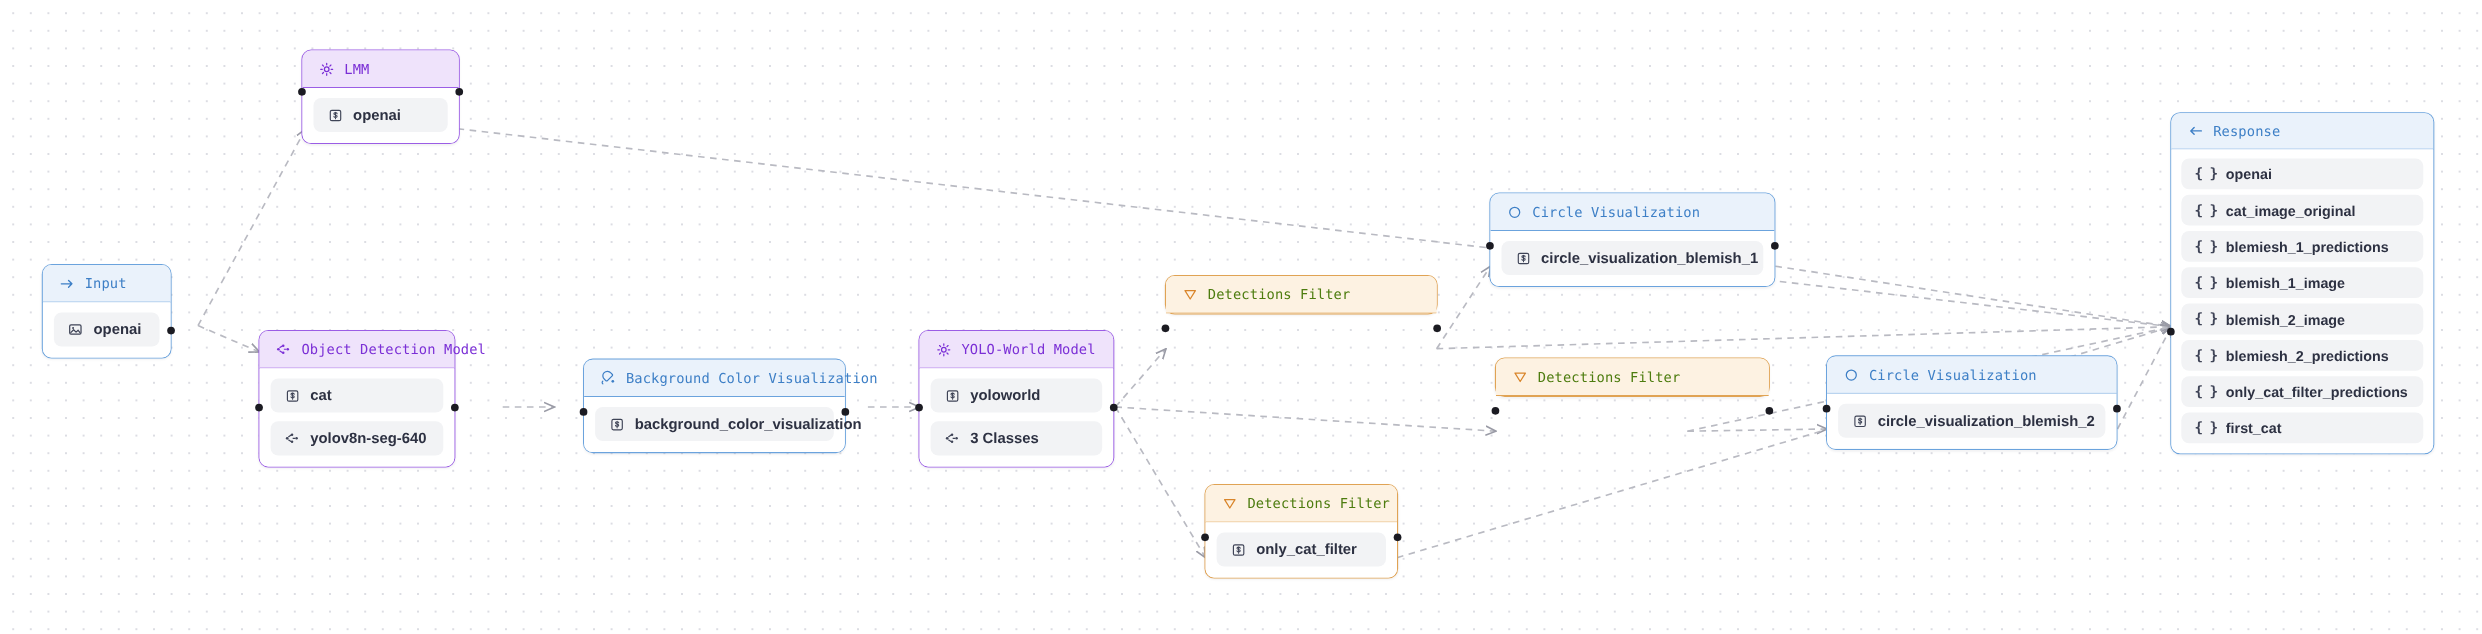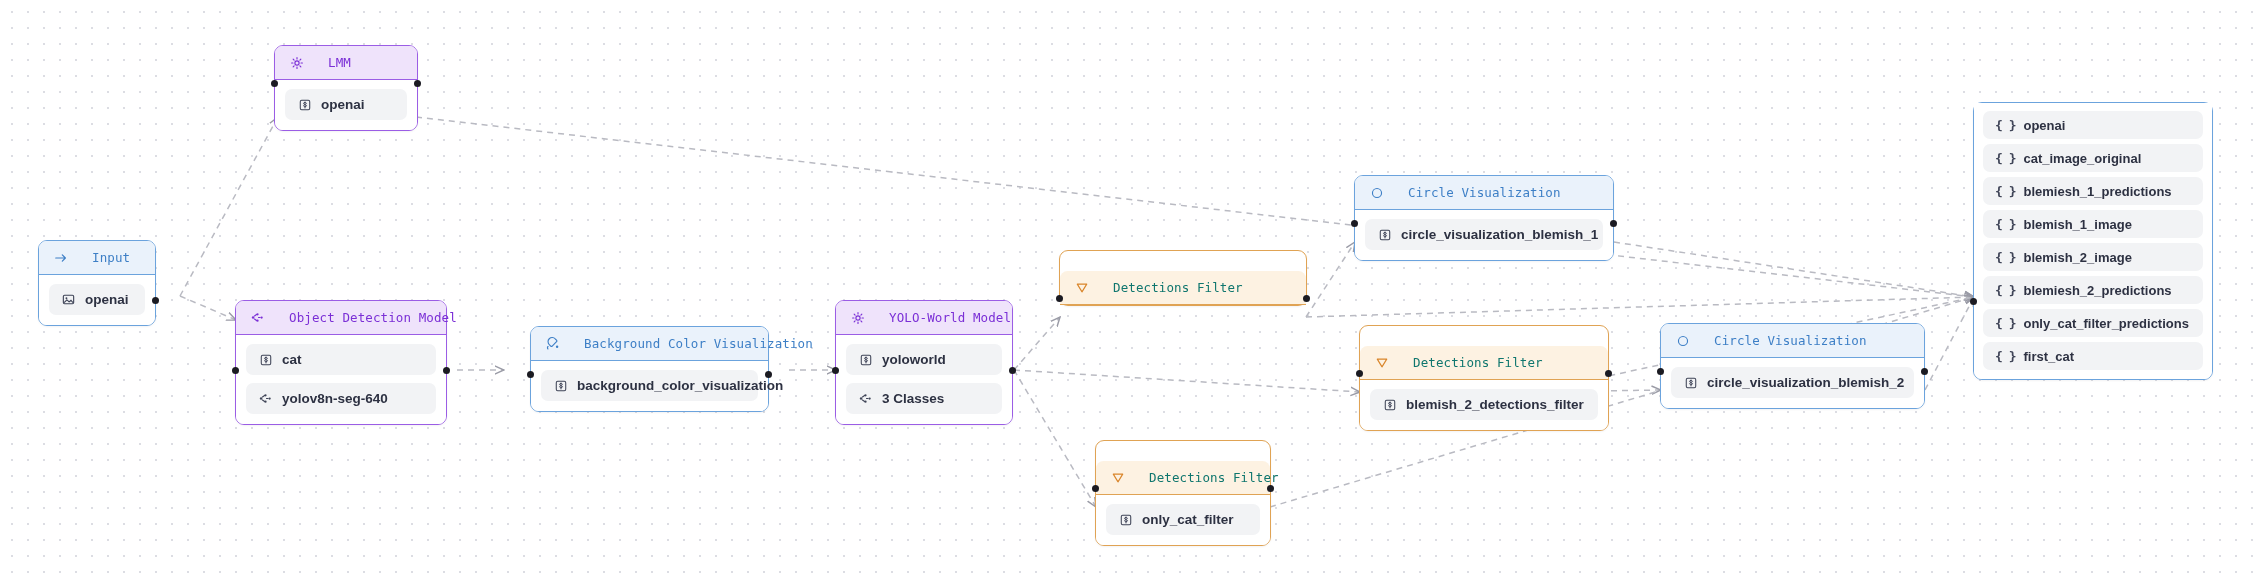--- a/index.html
+++ b/index.html
@@ -31,21 +31,21 @@
     z-index: 2;
     border-radius: 9px;
     background: #ffffff;
     box-sizing: border-box;
     border: 1.4px solid #c9c9d6;
     box-shadow: 0 1px 2px rgba(16,24,40,0.05);
   }
   .node-header {
     display: flex;
     align-items: center;
-    gap: 24px;
+    gap: 9px;
     height: 34px;
     padding: 0 14px;
     border-top-left-radius: 7.5px;
     border-top-right-radius: 7.5px;
     box-sizing: border-box;
     font-family: "DejaVu Sans Mono", "Liberation Mono", monospace;
     font-size: 12.5px;
     letter-spacing: 0.1px;
     white-space: nowrap;
   }
@@ -92,23 +92,22 @@
   }
   .theme-blue { border-color: #6ba3dd; }
   .theme-blue .node-header {
     background: #eaf2fb;
     color: #3d7fc6;
     border-bottom: 1.4px solid #6ba3dd;
   }
   .theme-orange { border-color: #e0a354; }
   .theme-orange .node-header {
     background: #fdf2e2;
-    color: #0f766e;
+    color: #4d7c0f;
     border-bottom: 1.4px solid #e0a354;
-    margin-top: 20px;
   }
 
   .port {
     position: absolute;
     width: 7px;
     height: 7px;
     border-radius: 50%;
     background: #1b1b22;
     z-index: 3;
   }
@@ -235,21 +234,21 @@
               <path d="M8 4.6v6.8M9.7 6.2c0-.7-.8-1.2-1.7-1.2s-1.7.5-1.7 1.2.8 1.1 1.7 1.3 1.7.6 1.7 1.3-.8 1.2-1.7 1.2-1.7-.5-1.7-1.2" fill="none" stroke="#3f4457" stroke-width="1.1" stroke-linecap="round"></path>
             </svg>
         </span>
         <span>openai</span>
       </div>
     </div>
     <div class="port" style="left:-4px; top:34px;"></div>
     <div class="port" style="right:-4px; top:34px;"></div>
   </div>
 
-  <div class="node theme-purple" style="left:235px; top:300px; width:212px;">
+  <div class="node theme-purple" style="left:235px; top:300px; width:179px;">
     <div class="node-header">
       <span class="icn">
         <svg width="15" height="15" viewBox="0 0 16 16">
             <g stroke="#7b2fd6" stroke-width="1.2" fill="none">
               <path d="M4.4 6.6l3-2M4.4 9.4l3 2M8.6 8h2.6"></path>
             </g>
             <circle cx="3.3" cy="8" r="1.3" fill="#7b2fd6"></circle>
             <circle cx="8" cy="4.6" r="1.2" fill="#7b2fd6"></circle>
             <circle cx="8" cy="11.4" r="1.2" fill="#7b2fd6"></circle>
             <circle cx="12.4" cy="8" r="1.2" fill="#7b2fd6"></circle>
@@ -368,31 +367,20 @@
 
   <div class="node theme-orange" style="left:1359px; top:325px; width:250px;">
     <div class="node-header">
       <span class="icn">
         <svg width="14" height="14" viewBox="0 0 16 16">
             <path d="M2.6 3.6h10.8L8 12.4z" fill="none" stroke="#d9852a" stroke-width="1.3" stroke-linejoin="round"></path>
           </svg>
       </span>
       <span>Detections Filter</span>
     </div>
-    <div class="node-body">
-      <div class="row">
-        <span class="icn">
-          <svg width="14" height="14" viewBox="0 0 16 16">
-              <rect x="2.6" y="2.6" width="10.8" height="10.8" rx="1.6" fill="none" stroke="#3f4457" stroke-width="1.2"></rect>
-              <path d="M8 4.6v6.8M9.7 6.2c0-.7-.8-1.2-1.7-1.2s-1.7.5-1.7 1.2.8 1.1 1.7 1.3 1.7.6 1.7 1.3-.8 1.2-1.7 1.2-1.7-.5-1.7-1.2" fill="none" stroke="#3f4457" stroke-width="1.1" stroke-linecap="round"></path>
-            </svg>
-        </span>
-        <span>blemish_2_detections_filter</span>
-      </div>
-    </div>
     <div class="port" style="left:-4px; top:44px;"></div>
     <div class="port" style="right:-4px; top:44px;"></div>
   </div>
 
   <div class="node theme-orange" style="left:1095px; top:440px; width:176px;">
     <div class="node-header">
       <span class="icn">
         <svg width="14" height="14" viewBox="0 0 16 16">
             <path d="M2.6 3.6h10.8L8 12.4z" fill="none" stroke="#d9852a" stroke-width="1.3" stroke-linejoin="round"></path>
           </svg>
@@ -456,20 +444,28 @@
             </svg>
         </span>
         <span>circle_visualization_blemish_2</span>
       </div>
     </div>
     <div class="port" style="left:-4px; top:44px;"></div>
     <div class="port" style="right:-4px; top:44px;"></div>
   </div>
 
   <div id="response-panel" style="left:1973px; top:102px; width:240px;">
+    <div class="node-header">
+      <span class="icn">
+        <svg width="14" height="14" viewBox="0 0 16 16">
+            <path d="M14 8H3M6.5 4.5L3 8l3.5 3.5" fill="none" stroke="#3d7fc6" stroke-width="1.4" stroke-linecap="round" stroke-linejoin="round"></path>
+          </svg>
+      </span>
+      <span>Response</span>
+    </div>
     <div class="node-body" id="response-list">
         <div class="row">
           <span class="brace">{ }</span>
           <span>openai</span>
         </div>
         <div class="row">
           <span class="brace">{ }</span>
           <span>cat_image_original</span>
         </div>
         <div class="row">

